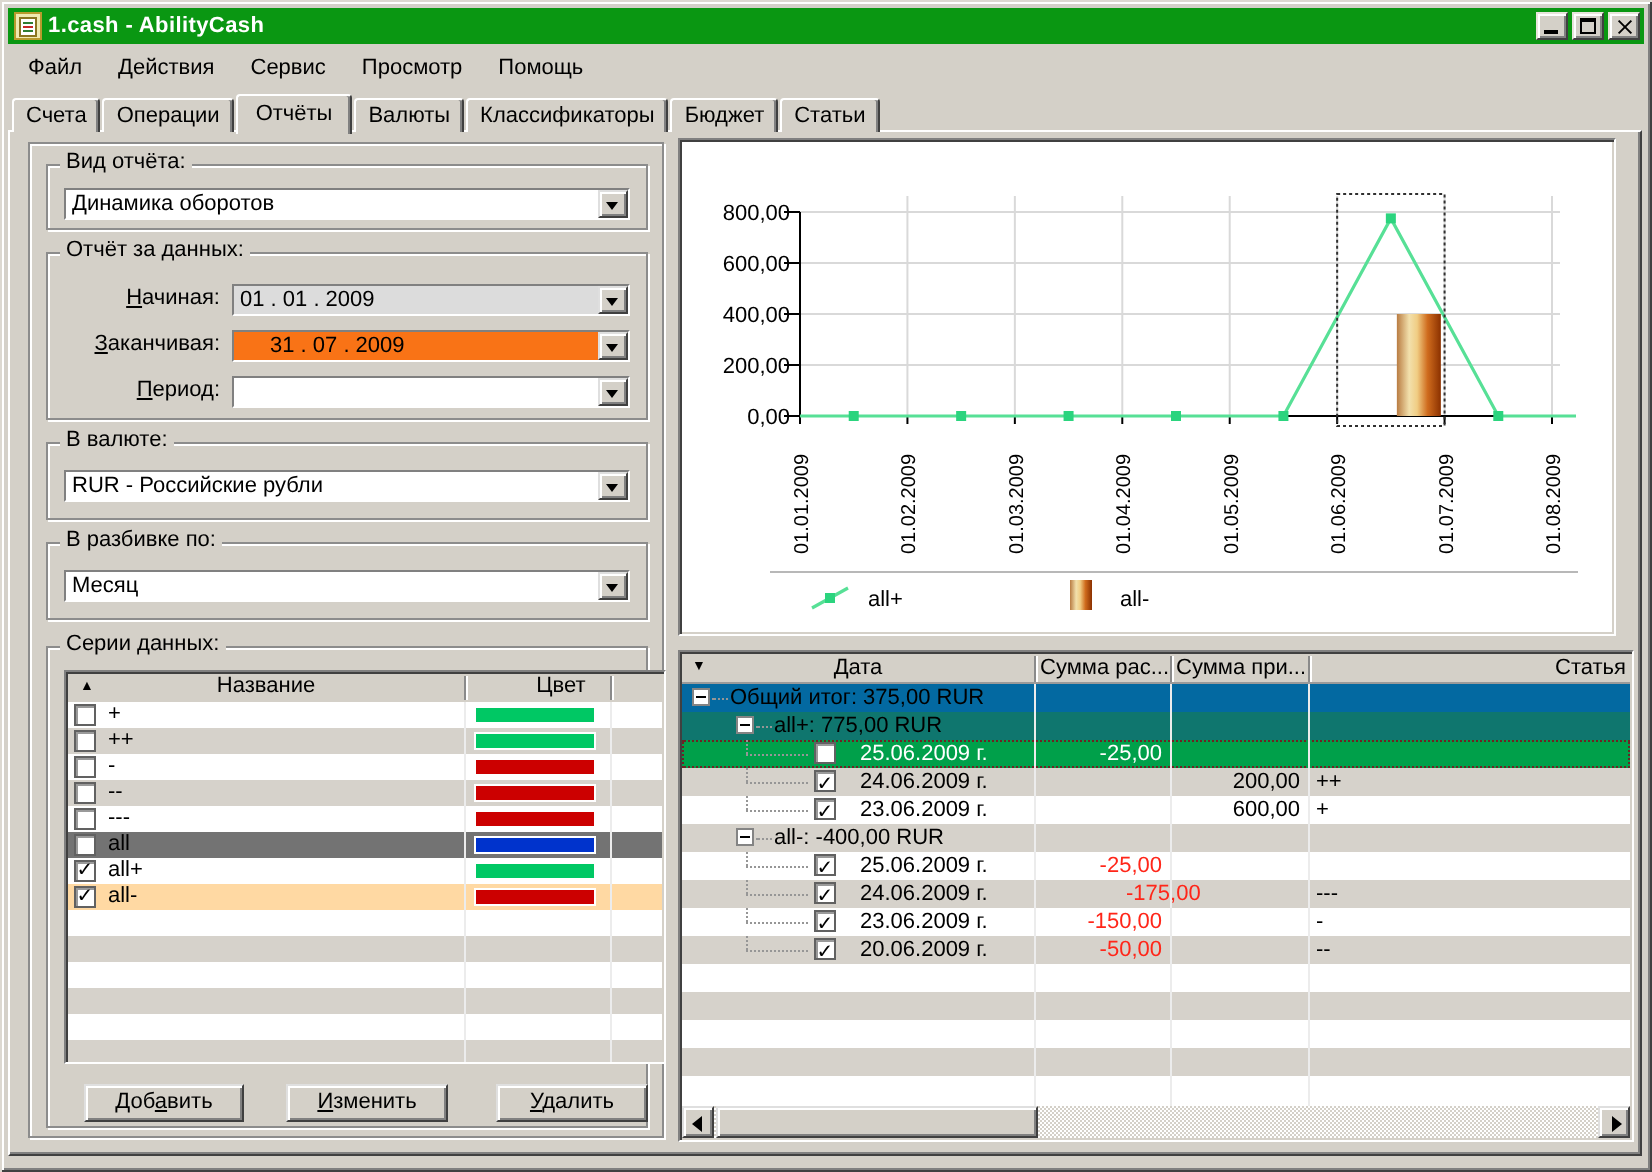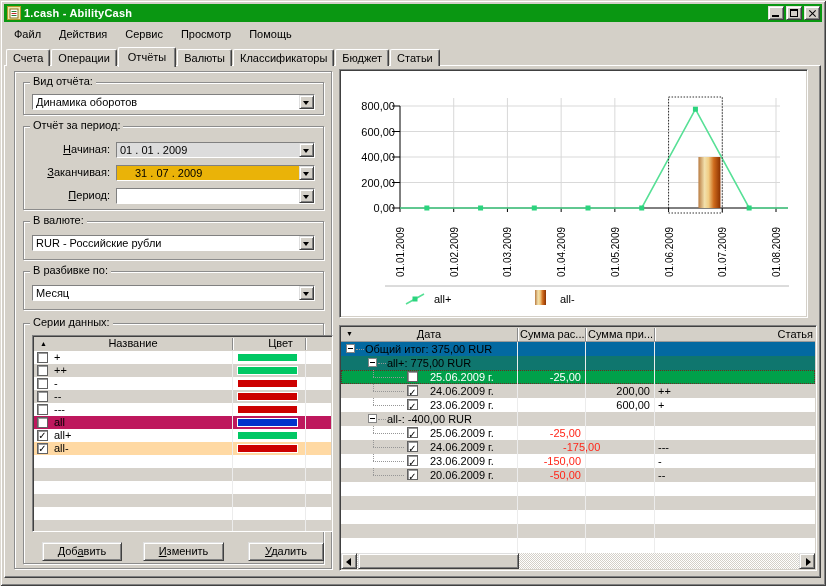--- a/index.html
+++ b/index.html
@@ -123,34 +123,34 @@
         <span class="glabel">Вид отчёта:</span>
         <div class="combo sunken" style="left:8px;right:8px;top:11px;">
           <span class="combo-val" style="background:#fff;">Динамика оборотов</span>
           <span class="combo-btn">
               <span class="arr"></span>
             </span>
         </div>
       </div>
 
       <div class="groupbox etched" style="top:54px;height:84px;" id="period-group">
-        <span class="glabel">Отчёт за период:</span>
+        <span class="glabel">Отчёт за данных:</span>
       <div style="position: absolute; left: 0px; right: 0px; top: 16px; height: 16px;">
             <span class="frow-label"><u>Н</u>ачиная:</span>
             <div class="combo sunken" style="left: 92px; right: 8px; top: -1px;">
               <span class="combo-val" style="background: rgb(220, 220, 220);">01 . 01 . 2009</span>
               <span class="combo-btn">
                 <span class="arr"></span>
               </span>
             </div>
           </div>
           <div style="position: absolute; left: 0px; right: 0px; top: 39px; height: 16px;">
             <span class="frow-label"><u>З</u>аканчивая:</span>
             <div class="combo sunken" style="left: 92px; right: 8px; top: -1px;">
-              <span class="combo-val" style="background: #eab308; padding-left: 18px;">31 . 07 . 2009</span>
+              <span class="combo-val" style="background: #f97316; padding-left: 18px;">31 . 07 . 2009</span>
               <span class="combo-btn">
                 <span class="arr"></span>
               </span>
             </div>
           </div>
           <div style="position: absolute; left: 0px; right: 0px; top: 62px; height: 16px;">
             <span class="frow-label"><u>П</u>ериод:</span>
             <div class="combo sunken" style="left: 92px; right: 8px; top: -1px;">
               <span class="combo-val" style="background: rgb(255, 255, 255);"></span>
               <span class="combo-btn">
@@ -220,21 +220,21 @@
               <span style="position: absolute; left: 20px; top: 0px; line-height: 13px;">--</span>
               <span class="swatch" style="background: rgb(204, 0, 0);"></span>
             </div>
             <div class="slrow" style="top: 67px; background: rgb(255, 255, 255);">
               <span class="colsep" style="left: 198px;"></span>
               <span class="colsep" style="left: 271px;"></span>
               <span class="cb" style="left: 3px; top: 1px;"></span>
               <span style="position: absolute; left: 20px; top: 0px; line-height: 13px;">---</span>
               <span class="swatch" style="background: rgb(204, 0, 0);"></span>
             </div>
-            <div class="slrow" style="top: 80px; background: #be185d;">
+            <div class="slrow" style="top: 80px; background: #737373;">
               <span class="colsep" style="left: 198px;"></span>
               <span class="colsep" style="left: 271px;"></span>
               <span class="cb" style="left: 3px; top: 1px;"></span>
               <span style="position: absolute; left: 20px; top: 0px; line-height: 13px;">all</span>
               <span class="swatch" style="background: rgb(0, 51, 204);"></span>
             </div>
             <div class="slrow" style="top: 93px; background: rgb(255, 255, 255);">
               <span class="colsep" style="left: 198px;"></span>
               <span class="colsep" style="left: 271px;"></span>
               <span class="cb" style="left: 3px; top: 1px;">✓</span>

